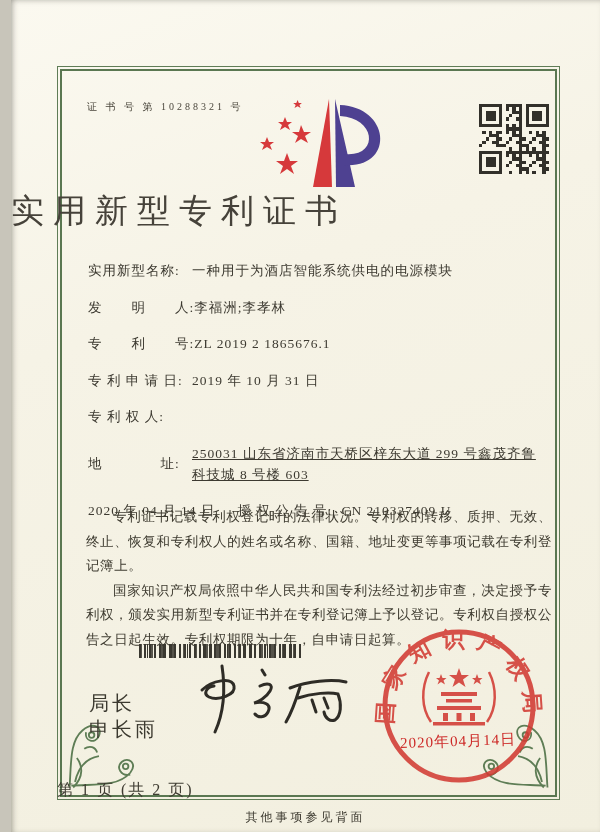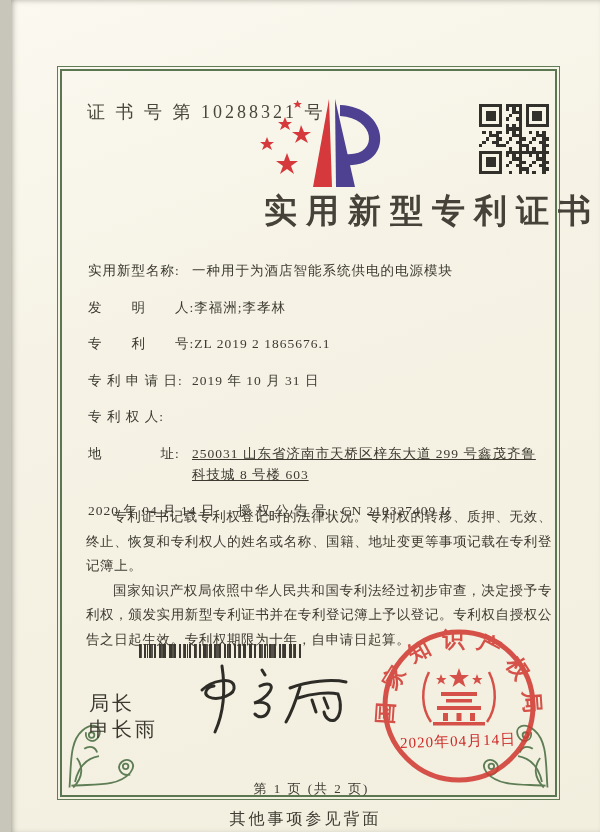--- a/index.html
+++ b/index.html
@@ -27,52 +27,52 @@
     background-image:
       repeating-linear-gradient(1.5deg, rgba(146,175,122,.20) 0 1px, rgba(146,175,122,0) 1px 6px),
       repeating-linear-gradient(178.5deg, rgba(146,175,122,.14) 0 1px, rgba(146,175,122,0) 1px 8px);
     position:relative;
   }
   .corner { position:absolute; width:92px; height:92px; color:#5e7d55; }
   .corner.bl { left:2px;  bottom:2px; }
   .corner.br { right:2px; bottom:2px; transform:scaleX(-1); }
 
   .abs { position:absolute; }
-  .cert-no { left:76px; top:100px; font-size:18px; letter-spacing:3px; color:#4a463c; }
+  .cert-no { left:76px; top:100px; font-size:10px; letter-spacing:3px; color:#4a463c; }
   .qr { left:468px; top:104px; width:70px; height:70px; }
   .logo { left:232px; top:95px; width:156px; height:96px; }
   .title {
-    left:0; right:0; top:189px; text-align:right;
-    font-size:33px; font-weight:700; letter-spacing:9px;
+    left:0; right:0; top:189px; text-align:left;
+    font-size:33px; font-weight:400; letter-spacing:9px;
     color:#46423a;
   }
   .fields { left:77px; top:260px; width:470px; font-size:13.5px; color:#3d3a31; }
-  .frow { display:flex; align-items:flex-start; margin-bottom:15.5px; line-height:21px; }
+  .frow { display:flex; align-items:center; margin-bottom:15.5px; line-height:21px; }
   .flabel { flex:0 0 104px; white-space:nowrap; letter-spacing:1px; }
   .fvalue { letter-spacing:1px; }
   .fvalue.wrap { max-width:352px;text-decoration:underline; }
   .pair2 { margin-left:22px; display:flex; }
   .paras { left:75px; top:505px; width:466px; font-size:13.5px; line-height:24.5px;
            color:#3e3b30; letter-spacing:.6px; text-align:justify; }
   .paras p { text-indent:2em; }
   .barcode { left:128px; top:644px; width:163px; height:14px;
     background:
       repeating-linear-gradient(90deg,#3a3830 0 2px,transparent 2px 5px),
       repeating-linear-gradient(90deg,#3a3830 0 1px,transparent 1px 8px),
       repeating-linear-gradient(90deg,rgba(58,56,48,.85) 0 3px,transparent 3px 11px);
   }
   .commissioner { left:78px; top:690px; font-size:20px; color:#3c3a30; letter-spacing:3px; line-height:26px; }
   .signature { left:183px; top:660px; width:168px; height:80px; color:#2e2c26; }
   .seal-wrap { left:360px; top:626px; width:176px; height:166px; }
   .seal-date { left:356px; top:732px; width:182px; text-align:center;
     font-size:15px; color:#cd2a28; letter-spacing:1px; transform:rotate(-2deg);
     font-family:"Liberation Serif","DejaVu Serif",serif; }
-  .page-ind { left:46px; top:780px; width:509px; text-align:center; font-size:13px;
+  .page-ind { left:46px; top:780px; width:509px; text-align:left; font-size:16px;
     color:#3e3b31; letter-spacing:2px; }
-  .footer-note { left:0; right:0; top:809px; text-align:center; font-size:16px;
+  .footer-note { left:0; right:0; top:809px; text-align:center; font-size:12px;
     color:#3e3b31; letter-spacing:3px; }
 </style>
 </head>
 <body>
 
 <div class="paper">
 
   <div class="abs cert-no">证 书 号 第 10288321 号</div>
 
   <svg class="abs qr" viewBox="0 0 21 21" shape-rendering="crispEdges">

